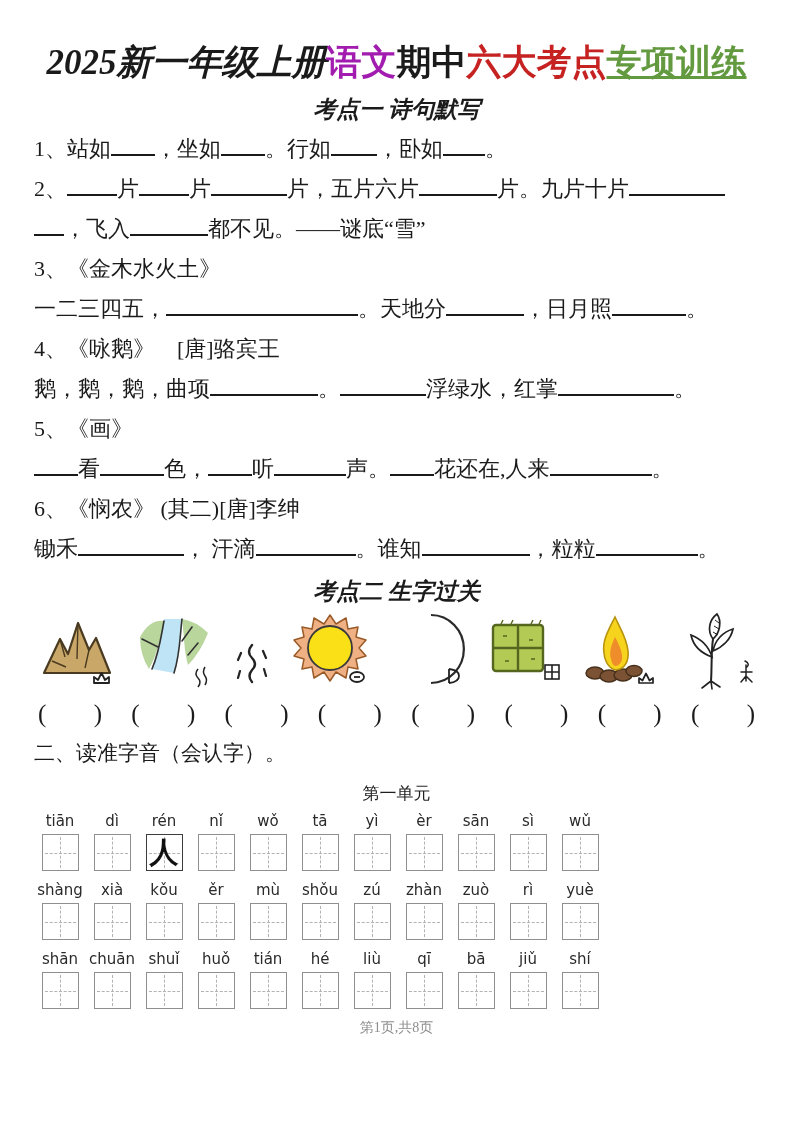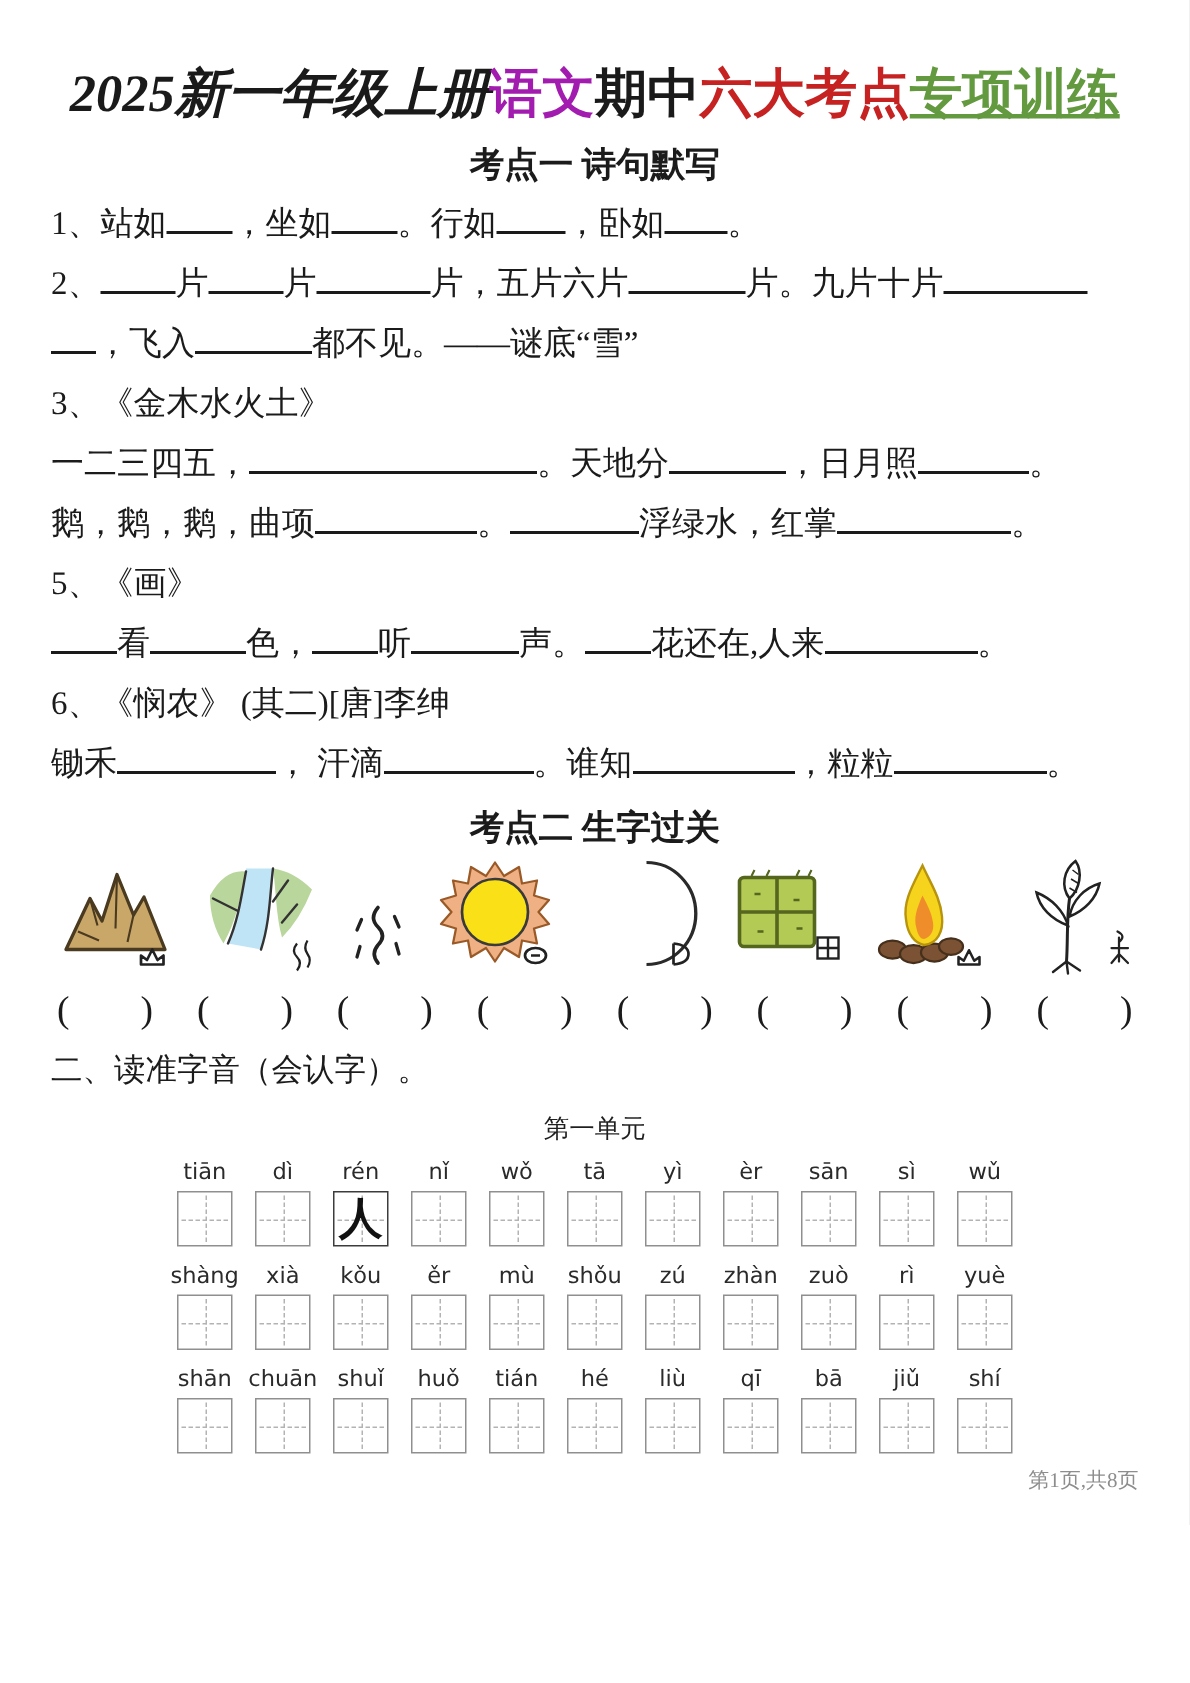--- a/index.html
+++ b/index.html
@@ -23,20 +23,21 @@
     letter-spacing:0px;
     white-space:nowrap;
     font-family:"Liberation Serif", serif;
   }
   .sec-heading{
     margin:12px 0 2px 0;
     text-align:center;
     font-size:23px;
     font-weight:bold;
     line-height:1.3;
+    font-style:italic;
   }
   .sec-heading.second{margin-top:8px;}
   .lines{margin-top:4px;}
   .line{
     font-size:22px;
     line-height:40px;
     white-space:nowrap;
   }
   .blank{
     display:inline-block;
@@ -79,21 +80,21 @@
     text-align:center;
     font-size:17px;
     line-height:24px;
     margin-top:8px;
     font-family:"DejaVu Sans", sans-serif;
     color:#1f1f1f;
   }
   .pinyin-grid{margin-top:6px;}
   .prow{
     display:flex;
-    justify-content:center;
+    justify-content:flex-start;
     margin-bottom:9px;
   }
   .pcell{
     width:52px;
     flex:0 0 auto;
     display:flex;
     flex-direction:column;
     align-items:center;
   }
   .plabel{
@@ -121,41 +122,42 @@
   }
   .tzg.written{border-color:#3c3c3c;}
   .hanzi{
     position:absolute;inset:0;z-index:2;
     display:flex;align-items:center;justify-content:center;
     font-size:29px;font-weight:bold;
     font-family:"Liberation Serif", serif;
     color:#111;
   }
   .footer{
-    text-align:right;
+    text-align:center;
     font-size:14px;
     color:#8d8d8d;
     margin-top:3px;
     line-height:20px;
   }
 </style>
 </head>
 <body>
 
 <div class="page">
   <h1 class="title" id="title"><span style="color: rgb(26, 26, 26); font-style: italic;">2025新一年级上册</span><span style="color: #a21caf; font-family: Liberation Serif, serif;">语文</span><span style="color: rgb(26, 26, 26);">期中</span><span style="color: rgb(198, 34, 34);">六大考点</span><span style="color: rgb(99, 154, 63); text-decoration: underline;">专项训练</span></h1>
 
   <h2 class="sec-heading">考点一 诗句默写</h2>
 
   <div class="lines" id="poem-lines">
       <div class="line"><span>1、站如</span><span class="blank" style="width: 44px;"></span><span>，坐如</span><span class="blank" style="width: 44px;"></span><span>。行如</span><span class="blank" style="width: 46px;"></span><span>，卧如</span><span class="blank" style="width: 42px;"></span><span>。</span></div>
       <div class="line"><span>2、</span><span class="blank" style="width: 50px;"></span><span>片</span><span class="blank" style="width: 50px;"></span><span>片</span><span class="blank" style="width: 76px;"></span><span>片，五片六片</span><span class="blank" style="width: 78px;"></span><span>片。九片十片</span><span class="blank" style="width: 96px;"></span></div>
       <div class="line"><span class="blank" style="width: 30px;"></span><span>，飞入</span><span class="blank" style="width: 78px;"></span><span>都不见。——谜底“雪”</span></div>
       <div class="line"><span>3、《金木水火土》</span></div>
       <div class="line"><span>一二三四五，</span><span class="blank" style="width: 192px;"></span><span>。天地分</span><span class="blank" style="width: 78px;"></span><span>，日月照</span><span class="blank" style="width: 74px;"></span><span>。</span></div>
+      <div class="line"><span>4、《咏鹅》　[唐]骆宾王</span></div>
       <div class="line"><span>鹅，鹅，鹅，曲项</span><span class="blank" style="width: 108px;"></span><span>。</span><span class="blank" style="width: 86px;"></span><span>浮绿水，红掌</span><span class="blank" style="width: 116px;"></span><span>。</span></div>
       <div class="line"><span>5、《画》</span></div>
       <div class="line"><span class="blank" style="width: 44px;"></span><span>看</span><span class="blank" style="width: 64px;"></span><span>色，</span><span class="blank" style="width: 44px;"></span><span>听</span><span class="blank" style="width: 72px;"></span><span>声。</span><span class="blank" style="width: 44px;"></span><span>花还在,人来</span><span class="blank" style="width: 102px;"></span><span>。</span></div>
       <div class="line"><span>6、《悯农》 (其二)[唐]李绅</span></div>
       <div class="line"><span>锄禾</span><span class="blank" style="width: 106px;"></span><span>， 汗滴</span><span class="blank" style="width: 100px;"></span><span>。谁知</span><span class="blank" style="width: 108px;"></span><span>，粒粒</span><span class="blank" style="width: 102px;"></span><span>。</span></div>
     </div>
 
   <h2 class="sec-heading second">考点二 生字过关</h2>
 
 

